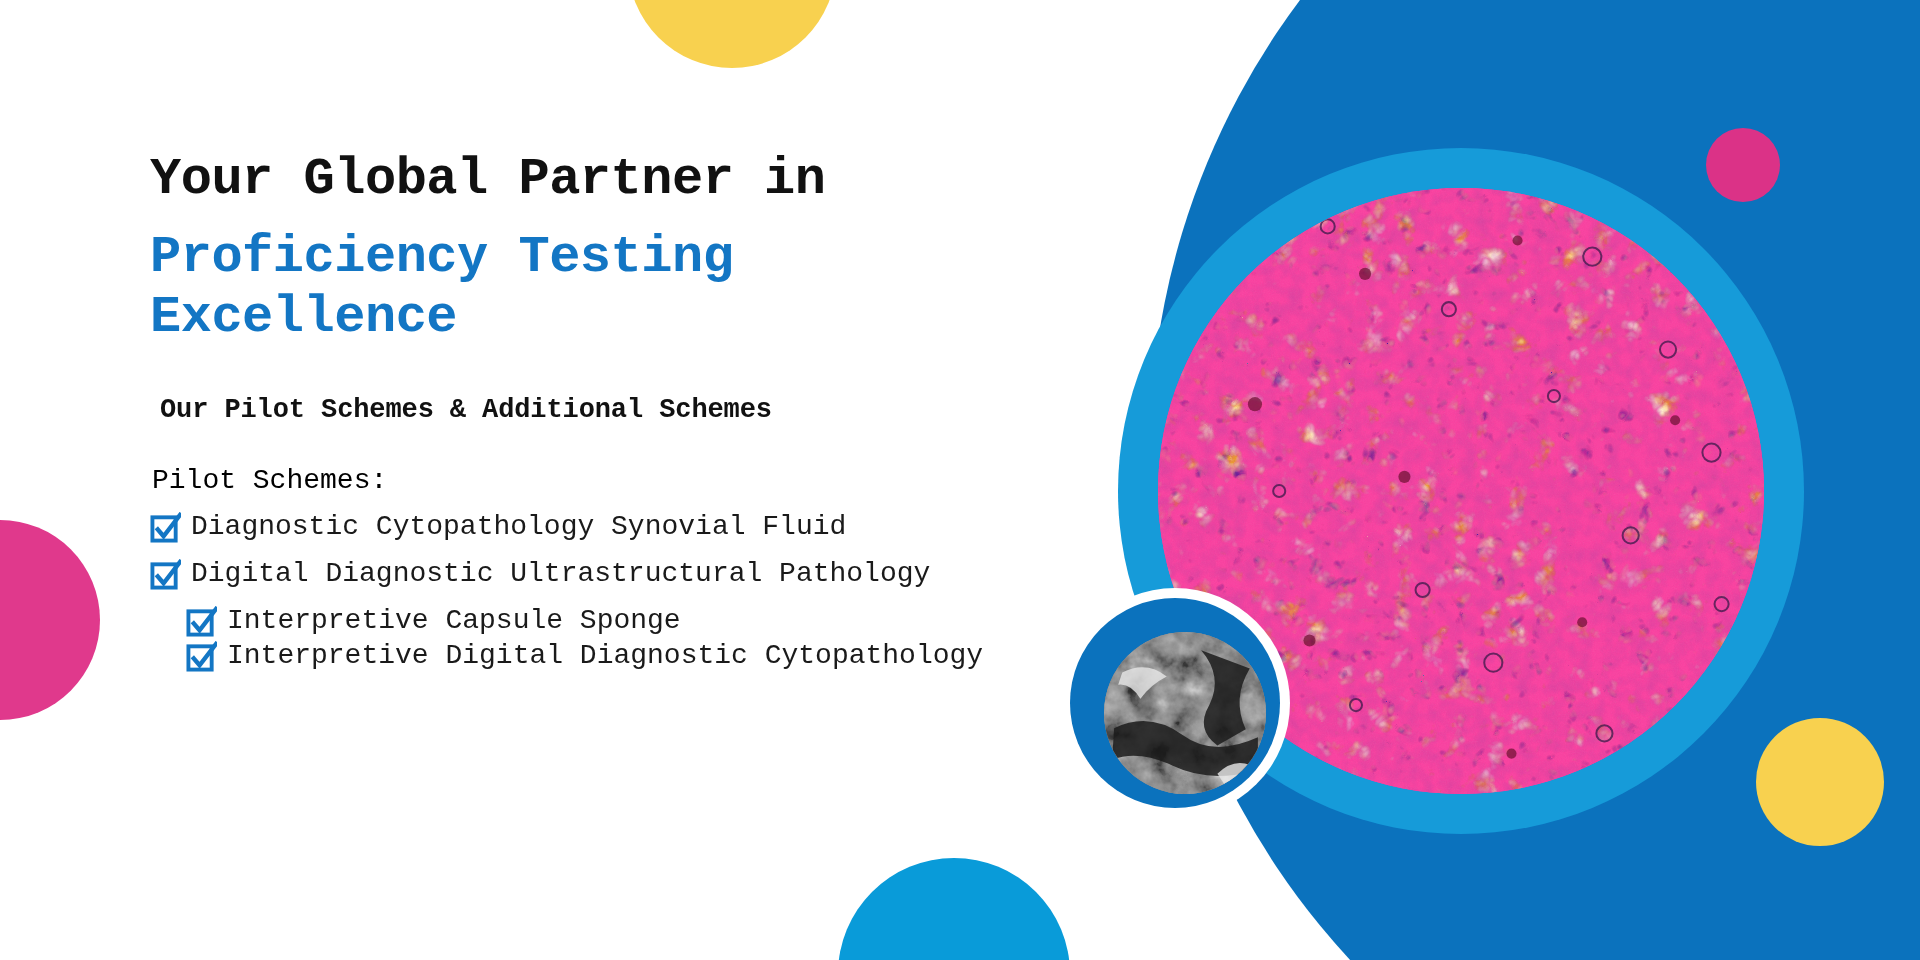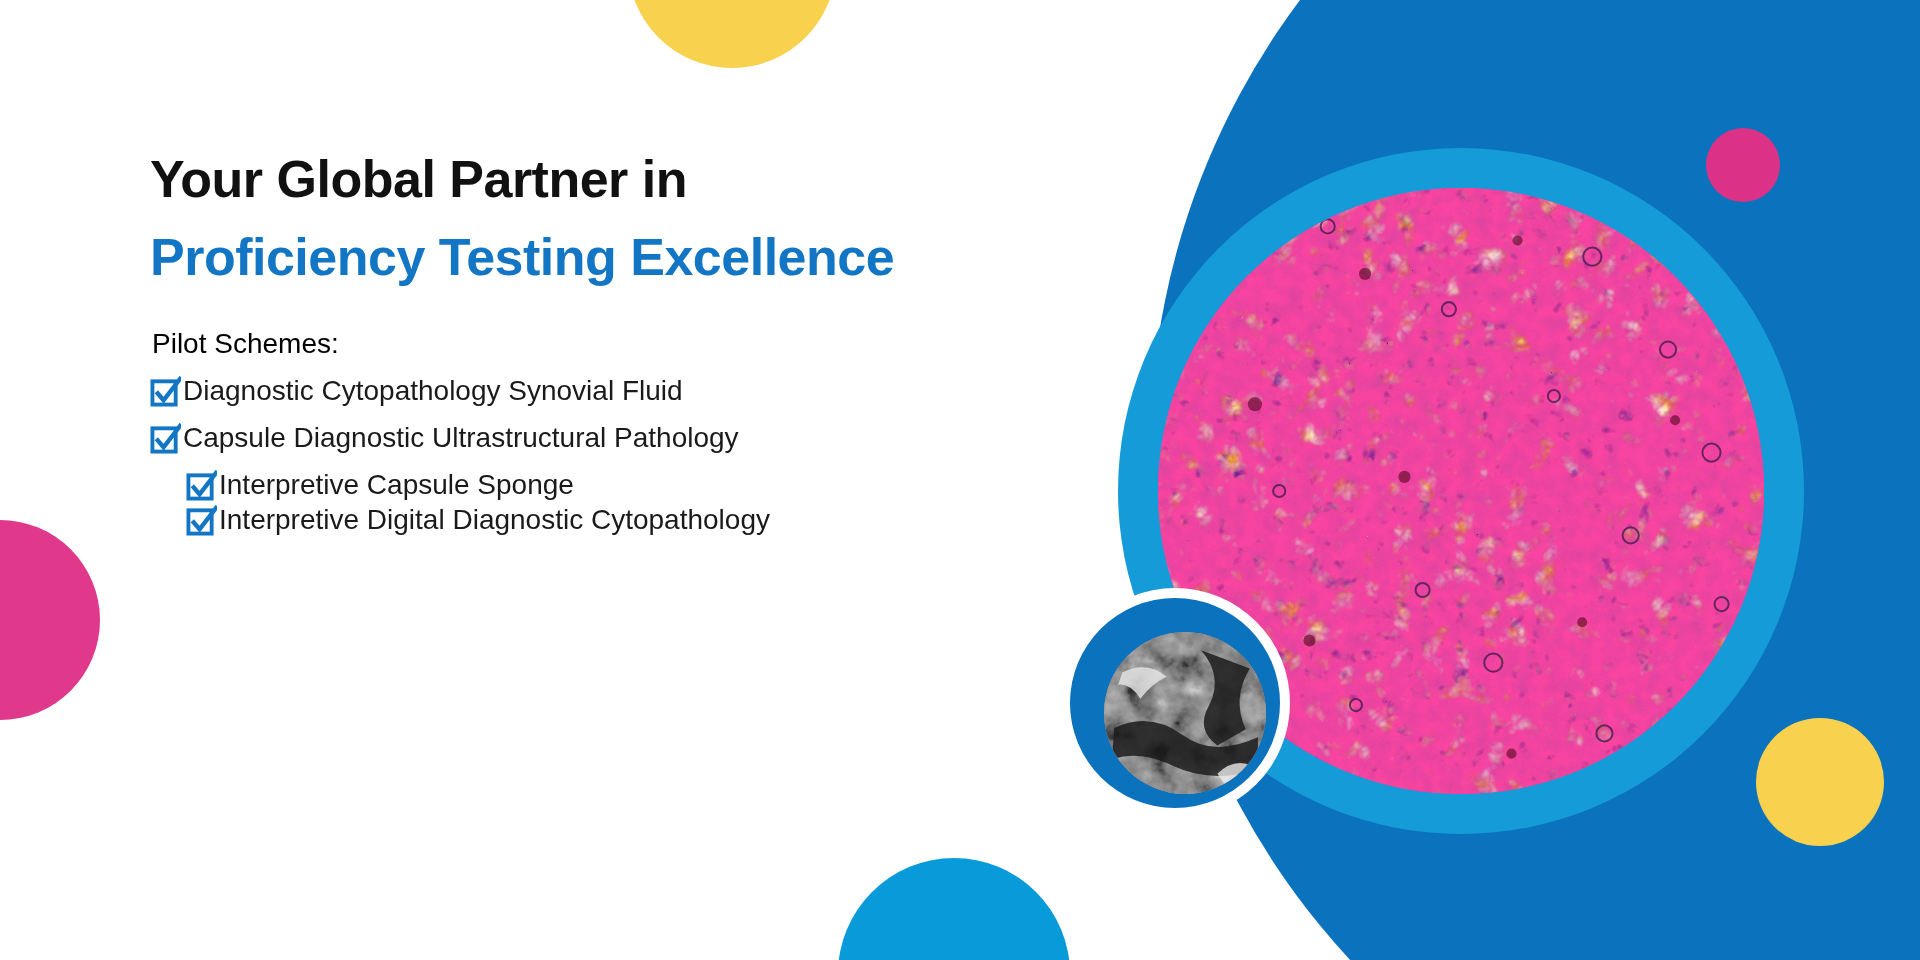--- a/index.html
+++ b/index.html
@@ -7,21 +7,21 @@
     padding: 0;
     background: #ffffff;
   }
 
   #banner {
     position: relative;
     width: 1920px;
     height: 960px;
     overflow: hidden;
     background: #ffffff;
-    font-family: Liberation Sans, sans-serif;
+    font-family: Liberation Mono, monospace;
   }
 
   
 
   .shape {
     position: absolute;
     border-radius: 50%;
   }
 
   
@@ -182,21 +182,21 @@
 
   .scheme-list {
     list-style: none;
     margin: 16px 0 0 0;
     padding: 0;
   }
 
   .scheme-item {
     display: flex;
     align-items: center;
-    gap: 2px;
+    gap: 10px;
     margin-bottom: 16px;
   }
 
   .scheme-item:last-child { margin-bottom: 0; padding-left: 36px; }
 
   .checkbox-icon {
     flex: 0 0 auto;
     width: 31px;
     height: 31px;
     display: block;
@@ -333,37 +333,38 @@
     </div>
   </div>
 
   <div id="text-col">
 
     <h1 id="headline">
       <span class="headline-line1">Your Global Partner in</span>
       <span class="headline-line2">Proficiency Testing Excellence</span>
     </h1>
 
+    <p id="subhead">Our Pilot Schemes &amp; Additional Schemes</p>
 
     <p class="group-label" id="pilot-label">Pilot Schemes:</p>
 
     <ul class="scheme-list" id="pilot-list">
       <li class="scheme-item">
         <svg class="checkbox-icon" viewBox="0 0 32 32" aria-hidden="true">
           <rect x="2.5" y="5.5" width="24" height="24" fill="#ffffff" stroke="#1376C4" stroke-width="4"></rect>
           <path d="M8 18 L14 25 L31 3" fill="none" stroke="#1376C4" stroke-width="4.5" stroke-linecap="square"></path>
         </svg>
         <span class="scheme-text">Diagnostic Cytopathology Synovial Fluid</span>
       </li>
       <li class="scheme-item">
         <svg class="checkbox-icon" viewBox="0 0 32 32" aria-hidden="true">
           <rect x="2.5" y="5.5" width="24" height="24" fill="#ffffff" stroke="#1376C4" stroke-width="4"></rect>
           <path d="M8 18 L14 25 L31 3" fill="none" stroke="#1376C4" stroke-width="4.5" stroke-linecap="square"></path>
         </svg>
-        <span class="scheme-text">Capsule Diagnostic Ultrastructural Pathology</span>
+        <span class="scheme-text">Digital Diagnostic Ultrastructural Pathology</span>
       </li>
       <li class="scheme-item">
         <svg class="checkbox-icon" viewBox="0 0 32 32" aria-hidden="true">
           <rect x="2.5" y="5.5" width="24" height="24" fill="#ffffff" stroke="#1376C4" stroke-width="4"></rect>
           <path d="M8 18 L14 25 L31 3" fill="none" stroke="#1376C4" stroke-width="4.5" stroke-linecap="square"></path>
         </svg>
         <span class="scheme-text">Interpretive Capsule Sponge</span>
       </li>
     </ul>
 

